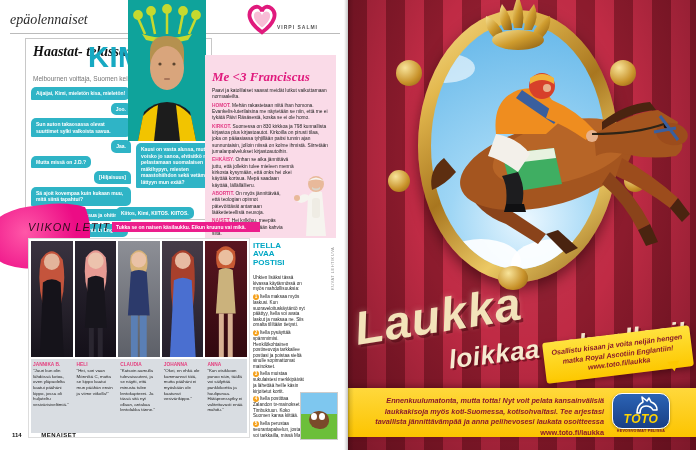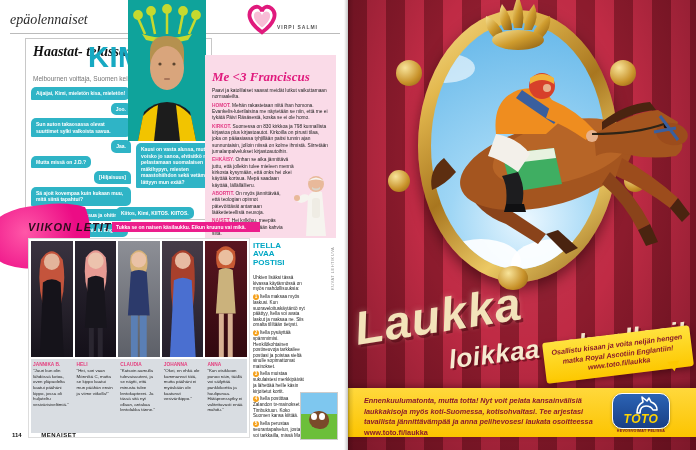--- a/index.html
+++ b/index.html
@@ -30,21 +30,21 @@
   .fr-heart{position:absolute;left:243px;top:0px;width:38px;height:38px;}
   .fr-title{font-family:"Liberation Serif",serif;font-style:italic;font-weight:bold;
             font-size:13px;color:#e01a7d;margin:8px 0 3px 0;}
   .fr-box p{margin:0 0 2px 0;font-size:4.8px;line-height:1.32;color:#222;}
   .fr-lead{color:#e23a84;font-weight:bold;}
   .pope{position:absolute;right:-4px;bottom:-2px;width:52px;height:78px;}
   
   .splash{position:absolute;left:-10px;top:204px;width:120px;height:62px;background:
           radial-gradient(circle at 30% 40%, #ff57a8 0%, #ec0c85 55%, #ec0c85 70%, transparent 71%);
           border-radius:40% 60% 55% 45%;transform:rotate(-8deg);}
-  .letit-title{position:absolute;left:28px;top:221px;font-size:11px;font-weight:700;font-style:italic;
+  .letit-title{position:absolute;left:28px;top:221px;font-size:11px;font-weight:400;font-style:italic;
                color:#2e0d1c;letter-spacing:1px;}
   .letit-tag{position:absolute;left:112px;top:222px;width:140px;background:#ec1e8c;color:#fff;
              font-size:5px;font-weight:bold;padding:2px 4px;}
   .letit-box{position:absolute;left:28px;top:238px;width:222px;height:200px;border:1px solid #ddd;
              background:#fff;padding:2px;box-sizing:border-box;}
   .ph-row{display:flex;gap:2px;height:116px;}
   .ph{flex:1;position:relative;overflow:hidden;}
   .cap-row{display:flex;gap:2px;background:#d9dde2;margin-top:2px;height:74px;}
   .cap{flex:1;padding:3px 2px;}
   .cap-name{font-size:4.8px;font-weight:bold;color:#e5407f;margin-bottom:1px;}
@@ -83,21 +83,21 @@
       color:#f6ead0;transform:rotate(-7deg);letter-spacing:.5px;
       text-shadow:2px 2px 0 rgba(80,8,18,.6);}
   .ybubble{position:absolute;left:196px;top:334px;width:148px;background:linear-gradient(#ffe23e,#fdc800);
       transform:rotate(-7deg);padding:6px 8px;box-sizing:border-box;border-radius:3px;
       box-shadow:0 3px 6px rgba(40,0,8,.45);}
   .ybubble:after{content:"";position:absolute;right:14px;bottom:-9px;border:6px solid transparent;border-top:10px solid #fdc800;}
   .ybubble .t{font-size:7.2px;font-weight:bold;font-style:italic;color:#8a1b2b;text-align:center;line-height:1.35;}
   .yband{position:absolute;left:0;top:388px;width:348px;height:49px;background:linear-gradient(#ffd83c,#fcc400);
       box-shadow:0 -2px 6px rgba(40,0,8,.35);}
   .yband .txt{position:absolute;left:16px;top:8px;width:240px;font-size:7.3px;font-weight:bold;
-      font-style:italic;color:#8a1b2b;line-height:1.45;}
+      font-style:italic;color:#8a1b2b;line-height:1.45;text-align:right;}
   .toto{position:absolute;left:264px;top:5px;width:56px;height:34px;background:linear-gradient(#2b63b5,#183f85);
       border-radius:10px;border:1.5px solid #fff;box-shadow:0 1px 3px rgba(0,0,0,.3);}
   .toto-word{position:absolute;left:0;right:0;bottom:2px;text-align:center;font-size:12px;font-weight:800;
       font-style:italic;color:#ffd400;letter-spacing:.5px;}
   .toto-tag{position:absolute;left:258px;top:41px;width:70px;text-align:center;font-size:3.6px;
       font-weight:bold;color:#7d1626;letter-spacing:.3px;}
   .fold{position:absolute;left:344px;top:0;width:10px;height:450px;
       background:linear-gradient(90deg,rgba(0,0,0,0) 0%,rgba(0,0,0,.25) 45%,rgba(0,0,0,.1) 60%,rgba(0,0,0,0) 100%);z-index:50;}
 </style>
 </head>

